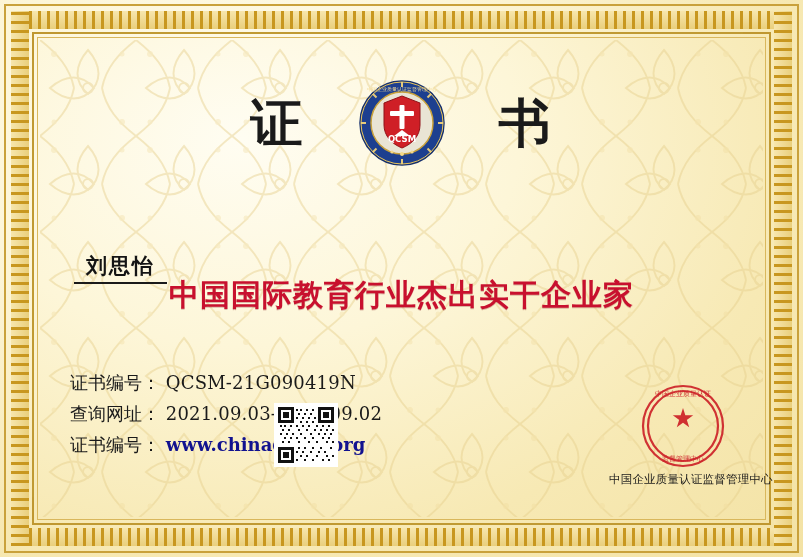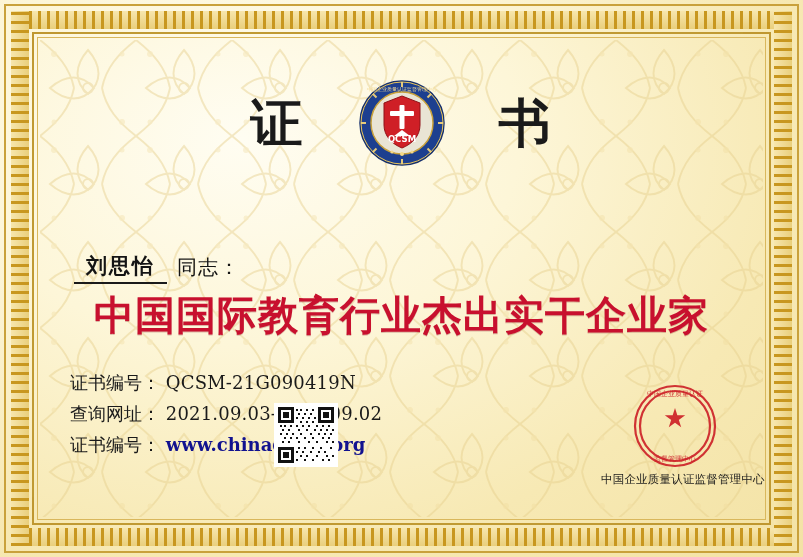--- a/index.html
+++ b/index.html
@@ -167,26 +167,26 @@
     font-family: "DejaVu Serif", serif;
     font-size: 20px;
     color: #141414;
     padding-bottom: 2px;
     letter-spacing: 1px;
   }
 
   
   .award-title {
     position: absolute;
-    top: 248px;
+    top: 235px;
     left: 0;
     right: 0;
     text-align: center;
     font-family: "DejaVu Serif", serif;
-    font-size: 40px;
+    font-size: 30px;
     font-weight: bold;
     color: #c8102e;
     letter-spacing: 1px;
     white-space: nowrap;
     text-shadow: 0 1px 0 rgba(120,0,10,0.25);
   }
 
   
   .footer-details {
     position: absolute;
@@ -215,21 +215,21 @@
     width: 64px;
     height: 64px;
     background: #ffffff;
     padding: 2px;
     box-sizing: border-box;
   }
 
   
   .stamps {
     position: absolute;
-    right: 14px;
+    right: 6px;
     bottom: 30px;
     display: flex;
     gap: 18px;
   }
   .stamp-block {
     width: 148px;
     text-align: center;
     position: relative;
   }
   .stamp-seal {
@@ -326,21 +326,20 @@
           </g>
         </svg>
       </span>
 
       <span class="title-char">书</span>
     </div>
 
 
     <div class="recipient-row">
       <span class="recipient-name">刘思怡</span>
-      <span class="recipient-suffix">同志：</span>
     </div>
 
     <div class="award-title">中国国际教育行业杰出实干企业家</div>
 
     <div class="footer-details">
       <div class="row">
         <span>证书编号：</span>
         <span class="mono">QCSM-21G090419N</span>
       </div>
       <div class="row">

